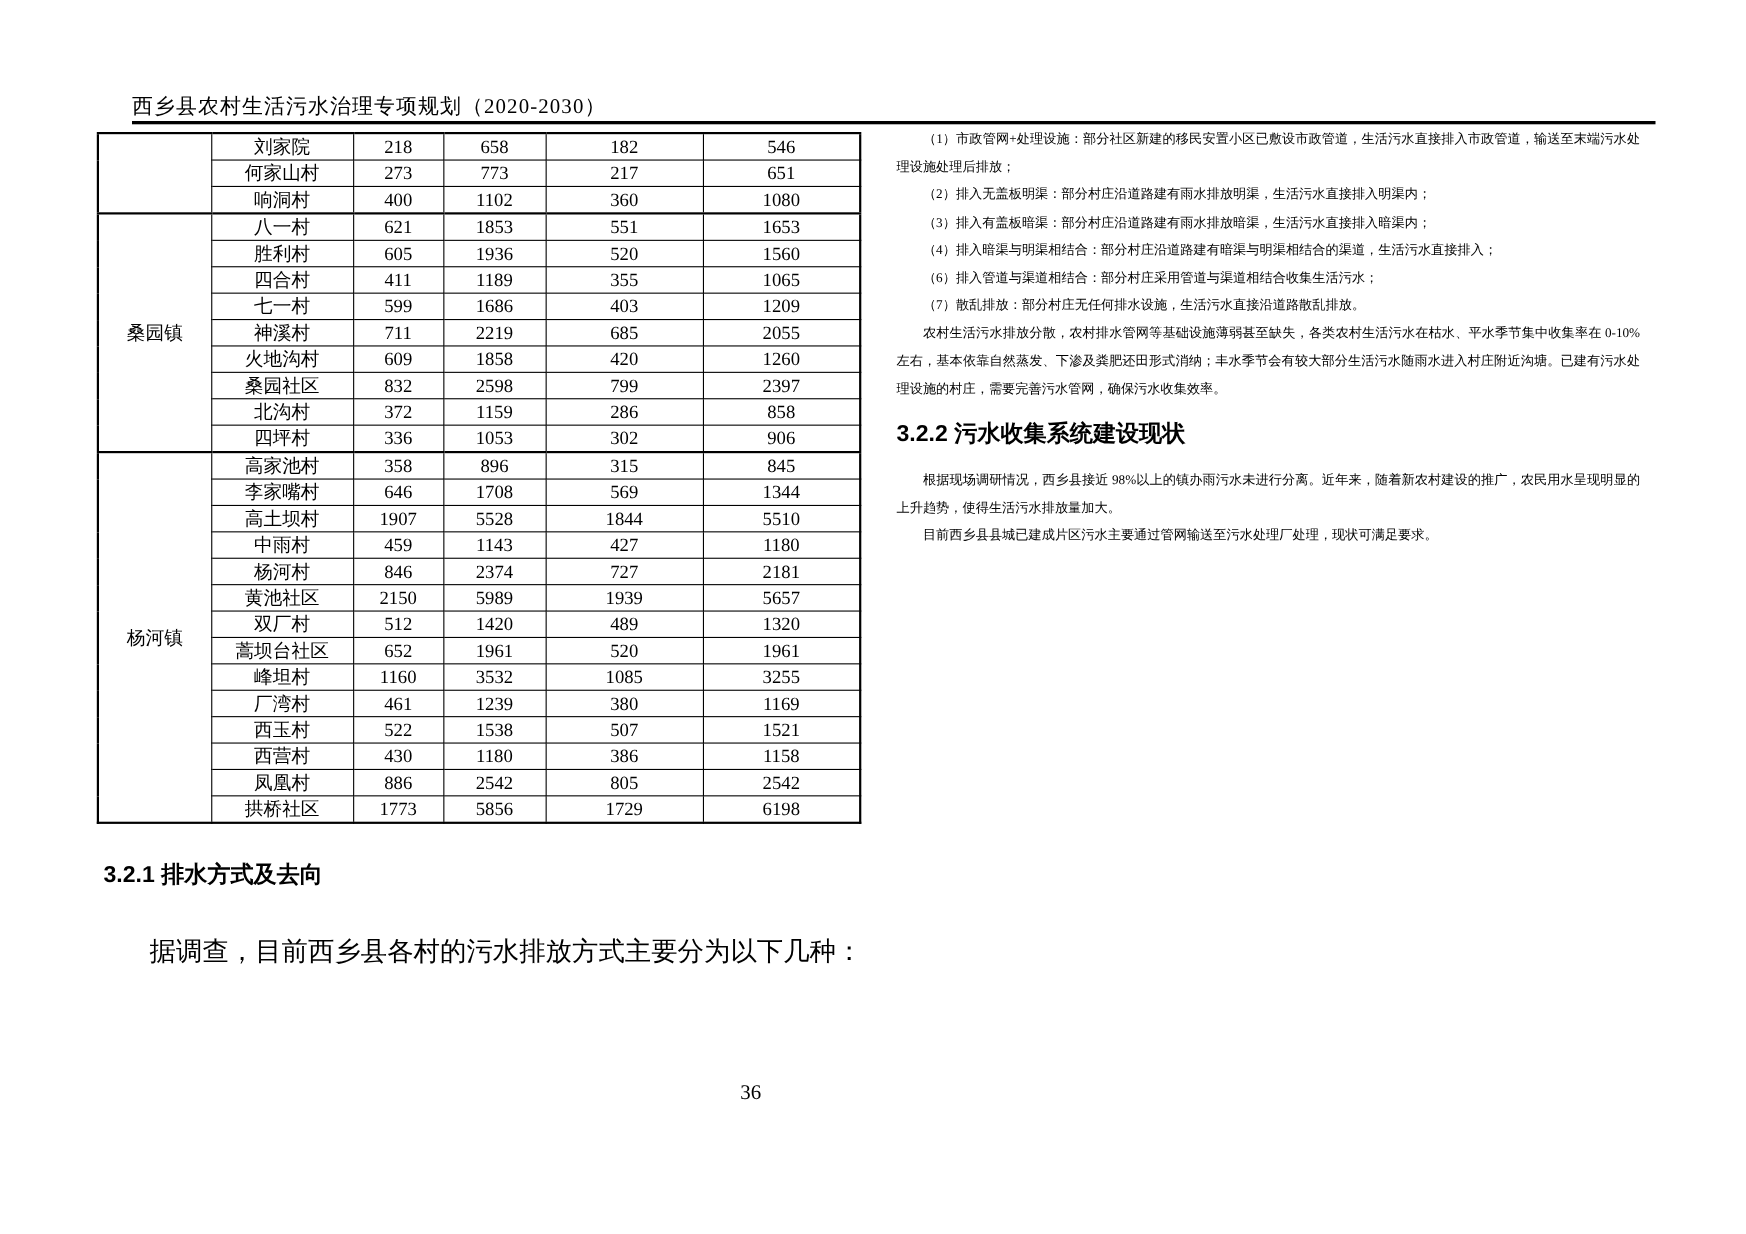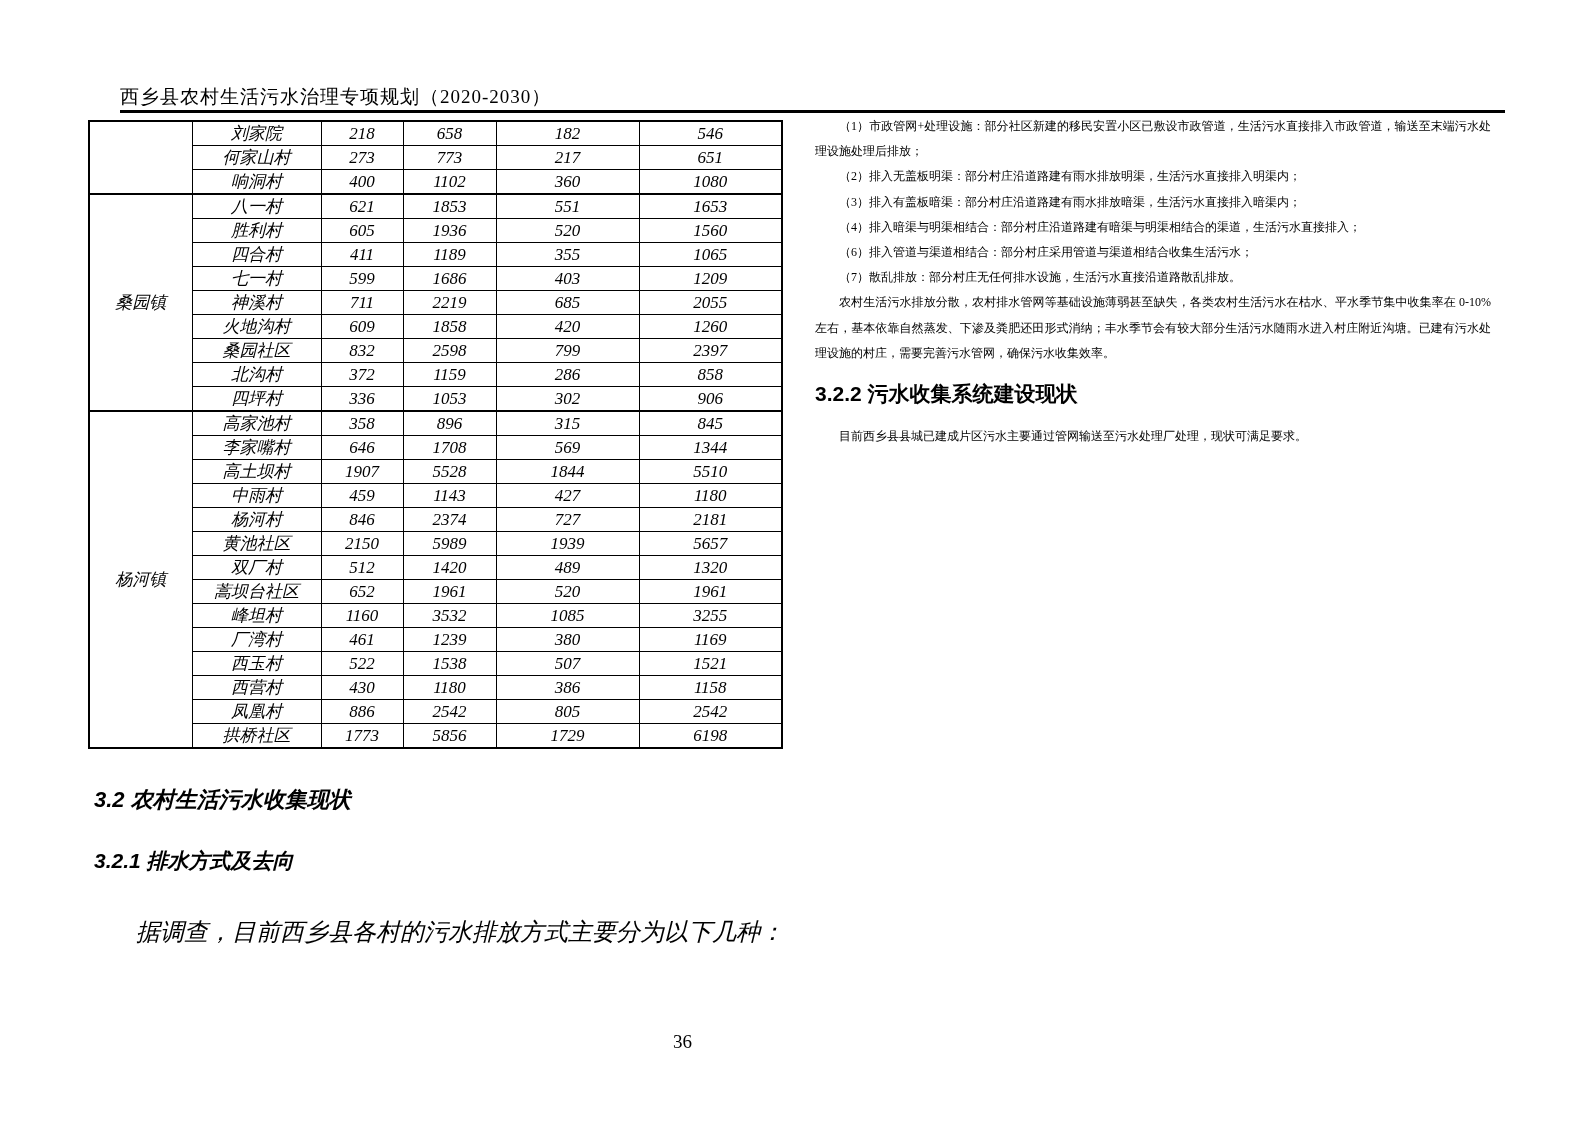--- a/index.html
+++ b/index.html
@@ -12,21 +12,21 @@
   
   .header-title{
     position:absolute;top:84px;left:120px;width:1385px;
     text-align:left;font-size:19px;letter-spacing:1px;
   }
   .header-rule{
     position:absolute;top:110px;left:120px;width:1385px;
     border-top:3px solid #000;height:0;
   }
   
-  .left-col{position:absolute;left:88px;top:120px;width:826px;font-style:italic;}
+  .left-col{position:absolute;left:88px;top:120px;width:826px;}
   table.village-table{
     border-collapse:collapse;width:693px;table-layout:fixed;
     border:2px solid #000;
   }
   table.village-table td{
     border:1px solid #000;height:23px;line-height:23px;
     text-align:center;vertical-align:middle;
     font-size:17px;padding:0;overflow:hidden;white-space:nowrap;
   }
   table.village-table tr.group-start td{border-top:2px solid #000;}
@@ -53,21 +53,21 @@
     margin:0;font-size:12px;line-height:2.1;
     text-indent:2em;text-align:justify;
   }
   .h322{
     margin:14px 0 16px 0;font-size:21px;font-weight:bold;
     font-family:"Liberation Sans","DejaVu Sans",sans-serif;
   }
   
   .page-number{
     position:absolute;top:983px;left:0;width:1365px;
-    text-align:center;font-size:19px;margin-top:48px;
+    text-align:center;font-size:19px;
   }
 </style>
 </head>
 <body>
 
 <div class="header-title">西乡县农村生活污水治理专项规划（2020-2030）</div>
 <div class="header-rule"></div>
 
 <div class="left-col">
   <table class="village-table">
@@ -260,34 +260,34 @@
         </tr>
         <tr>
           <td class="village-cell">拱桥社区</td>
           <td class="num-cell">1773</td>
           <td class="num-cell">5856</td>
           <td class="num-cell">1729</td>
           <td class="num-cell">6198</td>
         </tr>
       </tbody>
   </table>
-  <div class="h32">3.2 农村生活污水收集现状</div>
   <div class="h321">3.2.1 排水方式及去向</div>
   <p class="intro-para">据调查，目前西乡县各村的污水排放方式主要分为以下几种：</p>
 </div>
 
 <div class="right-col">
   <div id="method-paragraphs">
       <p>（1）市政管网+处理设施：部分社区新建的移民安置小区已敷设市政管道，生活污水直接排入市政管道，输送至末端污水处理设施处理后排放；</p>
       <p>（2）排入无盖板明渠：部分村庄沿道路建有雨水排放明渠，生活污水直接排入明渠内；</p>
       <p>（3）排入有盖板暗渠：部分村庄沿道路建有雨水排放暗渠，生活污水直接排入暗渠内；</p>
       <p>（4）排入暗渠与明渠相结合：部分村庄沿道路建有暗渠与明渠相结合的渠道，生活污水直接排入；</p>
       <p>（6）排入管道与渠道相结合：部分村庄采用管道与渠道相结合收集生活污水；</p>
       <p>（7）散乱排放：部分村庄无任何排水设施，生活污水直接沿道路散乱排放。</p>
     </div>
   <p>农村生活污水排放分散，农村排水管网等基础设施薄弱甚至缺失，各类农村生活污水在枯水、平水季节集中收集率在 0-10%左右，基本依靠自然蒸发、下渗及粪肥还田形式消纳；丰水季节会有较大部分生活污水随雨水进入村庄附近沟塘。已建有污水处理设施的村庄，需要完善污水管网，确保污水收集效率。</p>
   <div class="h322">3.2.2 污水收集系统建设现状</div>
   <div id="status-paragraphs">
+      <p>根据现场调研情况，西乡县接近 98%以上的镇办雨污水未进行分离。近年来，随着新农村建设的推广，农民用水呈现明显的上升趋势，使得生活污水排放量加大。</p>
       <p>目前西乡县县城已建成片区污水主要通过管网输送至污水处理厂处理，现状可满足要求。</p>
     </div>
 </div>
 
 <div class="page-number">36</div>
 
 </body></html>

